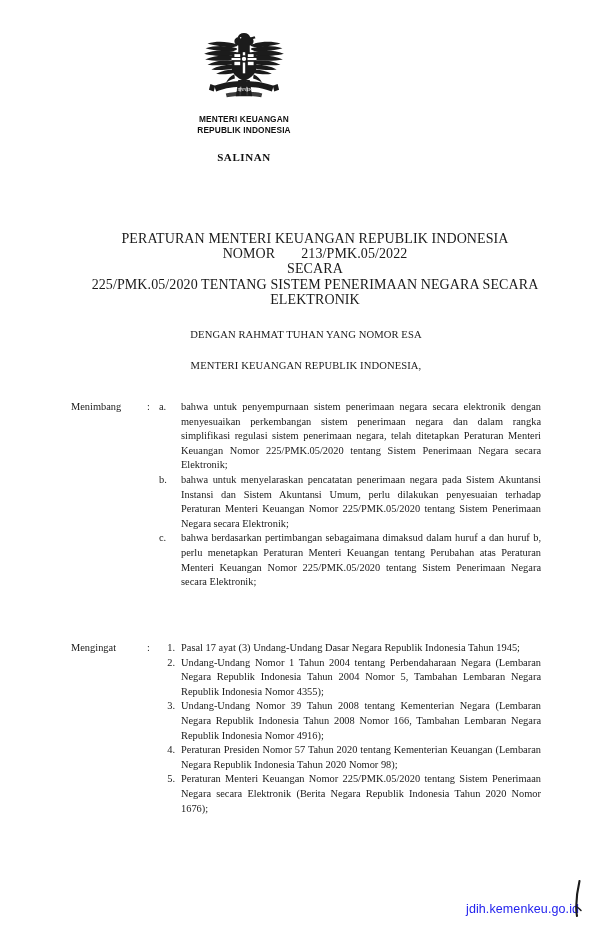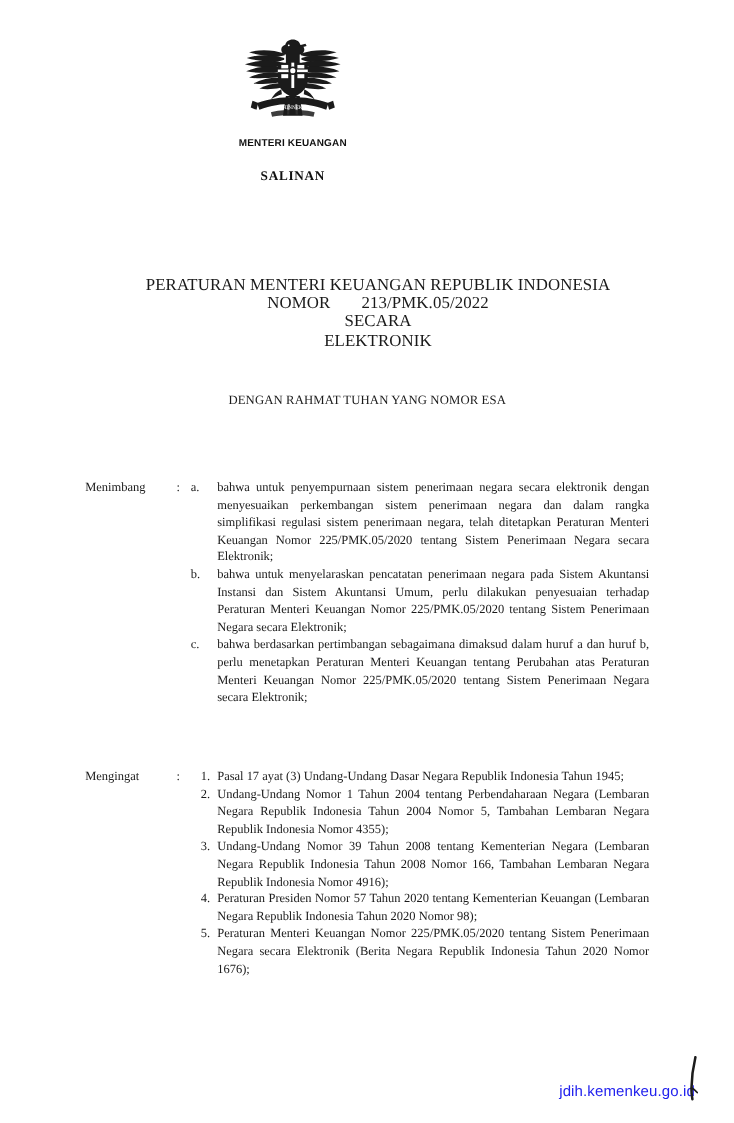--- a/index.html
+++ b/index.html
@@ -212,36 +212,39 @@
         <path d="M38 116 C60 108 80 106 100 106 C120 106 140 108 162 116 L158 128 C138 120 120 118 100 118 C80 118 62 120 42 128z"></path>
         <path d="M30 112 l10 4 -3 12 -10-4z"></path>
         <path d="M170 112 l-10 4 3 12 10-4z"></path>
         <text x="100" y="127" font-size="9" fill="#fff" text-anchor="middle" font-family="Liberation Serif, serif">BHINNEKA</text>
         <path d="M62 132 C80 127 120 127 138 132 L136 140 C118 136 82 136 64 140z" opacity="0.85"></path>
       </g>
     </svg>
 
     <div class="ministry-line">
       <div>MENTERI KEUANGAN</div>
+      <div>REPUBLIK INDONESIA</div>
     </div>
 
     <div class="salinan">SALINAN</div>
   </div>
 
   <div class="title-block">
     <div>PERATURAN MENTERI KEUANGAN REPUBLIK INDONESIA</div>
     <div class="nomor-line">
       <span>NOMOR</span><span class="nomor-gap"></span><span>213/PMK.05/2022</span>
     </div>
     <div>SECARA</div>
+    <div>225/PMK.05/2020 TENTANG SISTEM PENERIMAAN NEGARA SECARA</div>
     <div>ELEKTRONIK</div>
   </div>
 
   <div class="title-sub">
     <div>DENGAN RAHMAT TUHAN YANG NOMOR ESA</div>
+    <div class="second">MENTERI KEUANGAN REPUBLIK INDONESIA,</div>
   </div>
 
   <div class="clause" id="menimbang-row">
     <div class="clause-grid">
       <div class="clause-label">Menimbang</div>
       <div class="clause-colon">:</div>
       <div class="clause-items">
 
         <div class="clause-item">
           <div class="item-marker">a.</div>

